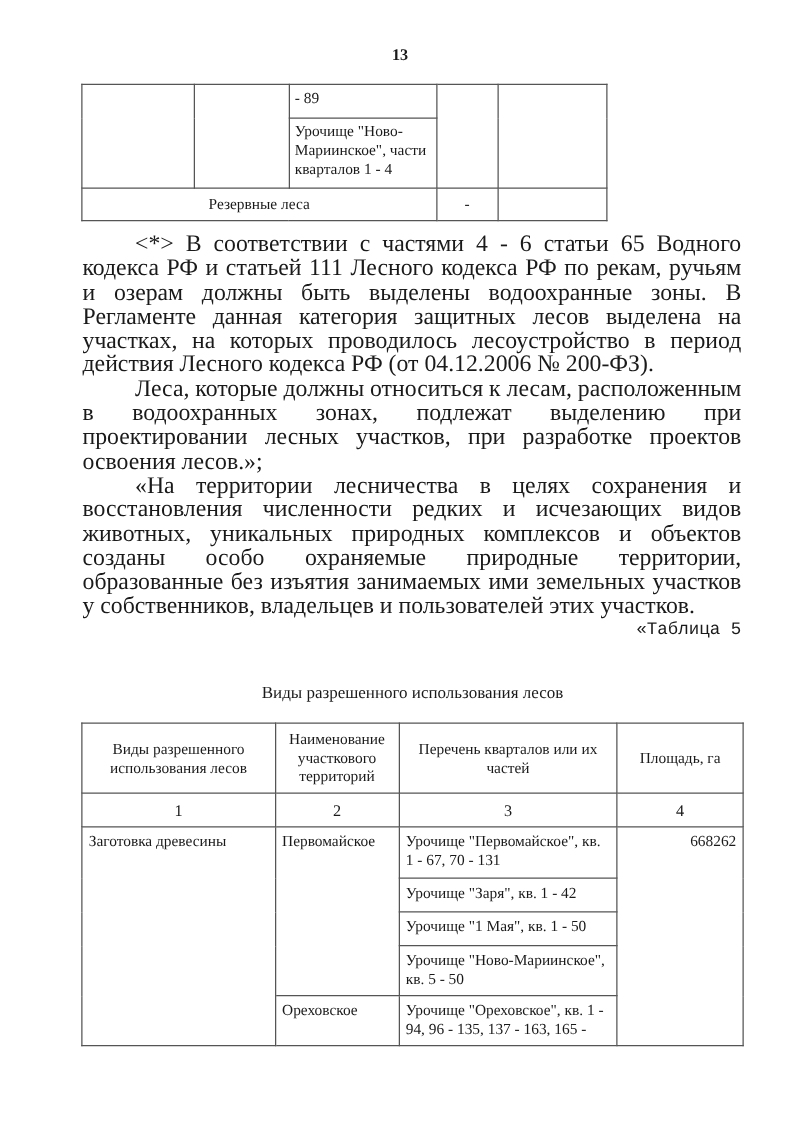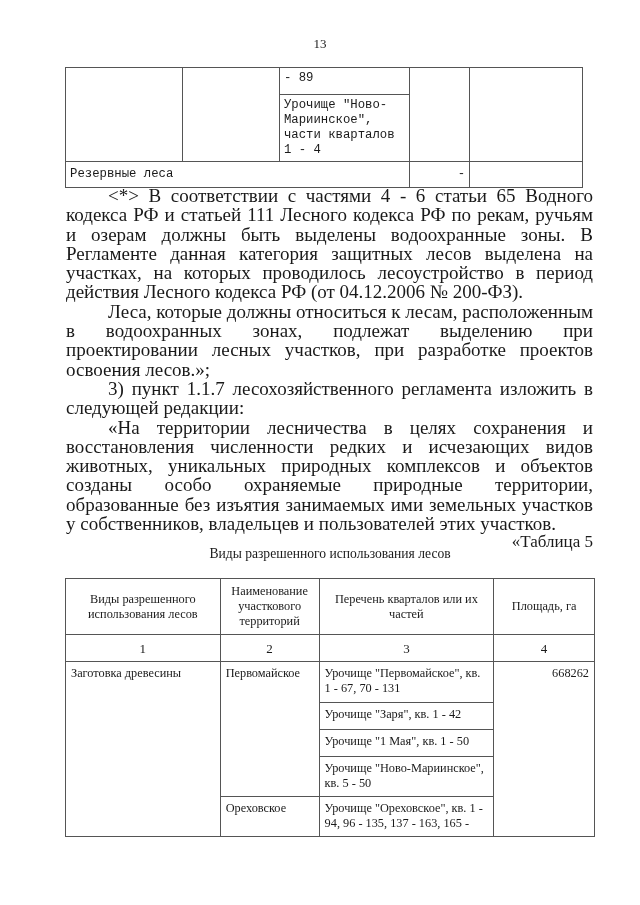--- a/index.html
+++ b/index.html
@@ -1,32 +1,32 @@
 <!DOCTYPE html>
 <html><head>
 <meta charset="utf-8">
 <style>
   html, body { margin: 0; padding: 0; background: #ffffff; }
   body { width: 640px; height: 905px; position: relative; overflow: hidden;
          font-family: "Liberation Serif", "DejaVu Serif", serif; color: #1a1a1a; }
   .page-num { position: absolute; top: 36px; left: 0; width: 640px; text-align: center;
-              font-size: 13px; }
+              font-size: 13px; font-weight: bold; }
   table { border-collapse: collapse; position: absolute; font-size: 12.3px; line-height: 15px; }
   td { border: 1.3px solid #555; vertical-align: top; padding: 4px 4px; }
   
-  #t1 { left: 65px; top: 67px; width: 518px; font-family: Liberation Mono, monospace; }
+  #t1 { left: 65px; top: 67px; width: 421px; }
   #t1 td { padding: 3px 4px; }
   .right { text-align: right; }
-  .vmid { vertical-align: middle; }
+  .vmid { vertical-align: middle; text-align: center; }
   
   .text { position: absolute; left: 66px; width: 527px; font-size: 19px; line-height: 19.3px; }
   .text p { margin: 0; text-align: justify; }
   .text p.ind { text-indent: 42px; }
   #p-block { top: 186px; }
-  .tabnum { position: absolute; right: 47px; top: 532px; font-size: 17px; }
+  .tabnum { position: absolute; right: 47px; top: 496px; font-size: 14px; font-family: Liberation Mono, monospace; }
   .tabtitle { position: absolute; left: 0; width: 660px; text-align: center; top: 546px; font-size: 13.6px; }
   #t2 { left: 65px; top: 578px; width: 530px; }
   #t2 td { padding: 4px 5px; }
   #t2 .hdr td { height: 47px; vertical-align: middle; text-align: center; font-size: 12.3px; }
   #t2 .nums td { height: 18px; text-align: center; vertical-align: middle; font-size: 13px; }
 </style>
 </head>
 <body>
 
 <div class="page-num">13</div>
@@ -54,21 +54,20 @@
     <td colspan="3" class="vmid">Резервные леса</td>
     <td class="right vmid">-</td>
     <td></td>
   </tr>
 </tbody>
   </table>
 
 <div class="text" id="p-block">
   <p class="ind">&lt;*&gt; В соответствии с частями 4 - 6 статьи 65 Водного кодекса РФ и статьей 111 Лесного кодекса РФ по рекам, ручьям и озерам должны быть выделены водоохранные зоны. В Регламенте данная категория защитных лесов выделена на участках, на которых проводилось лесоустройство в период действия Лесного кодекса РФ (от 04.12.2006 № 200-ФЗ).</p>
   <p class="ind">Леса, которые должны относиться к лесам, расположенным в водоохранных зонах, подлежат выделению при проектировании лесных участков, при разработке проектов освоения лесов.»;</p>
-  <p class="ind">3) пункт 1.1.7 лесохозяйственного регламента изложить в следующей редакции:</p>
   <p class="ind">«На территории лесничества в целях сохранения и восстановления численности редких и исчезающих видов животных, уникальных природных комплексов и объектов созданы особо охраняемые природные территории, образованные без изъятия занимаемых ими земельных участков у собственников, владельцев и пользователей этих участков.</p>
 </div>
 
 <div class="tabnum">«Таблица 5</div>
 <div class="tabtitle">Виды разрешенного использования лесов</div>
 
 <table id="t2">
   <colgroup>
     <col style="width:155px">
       <col style="width:99px">

